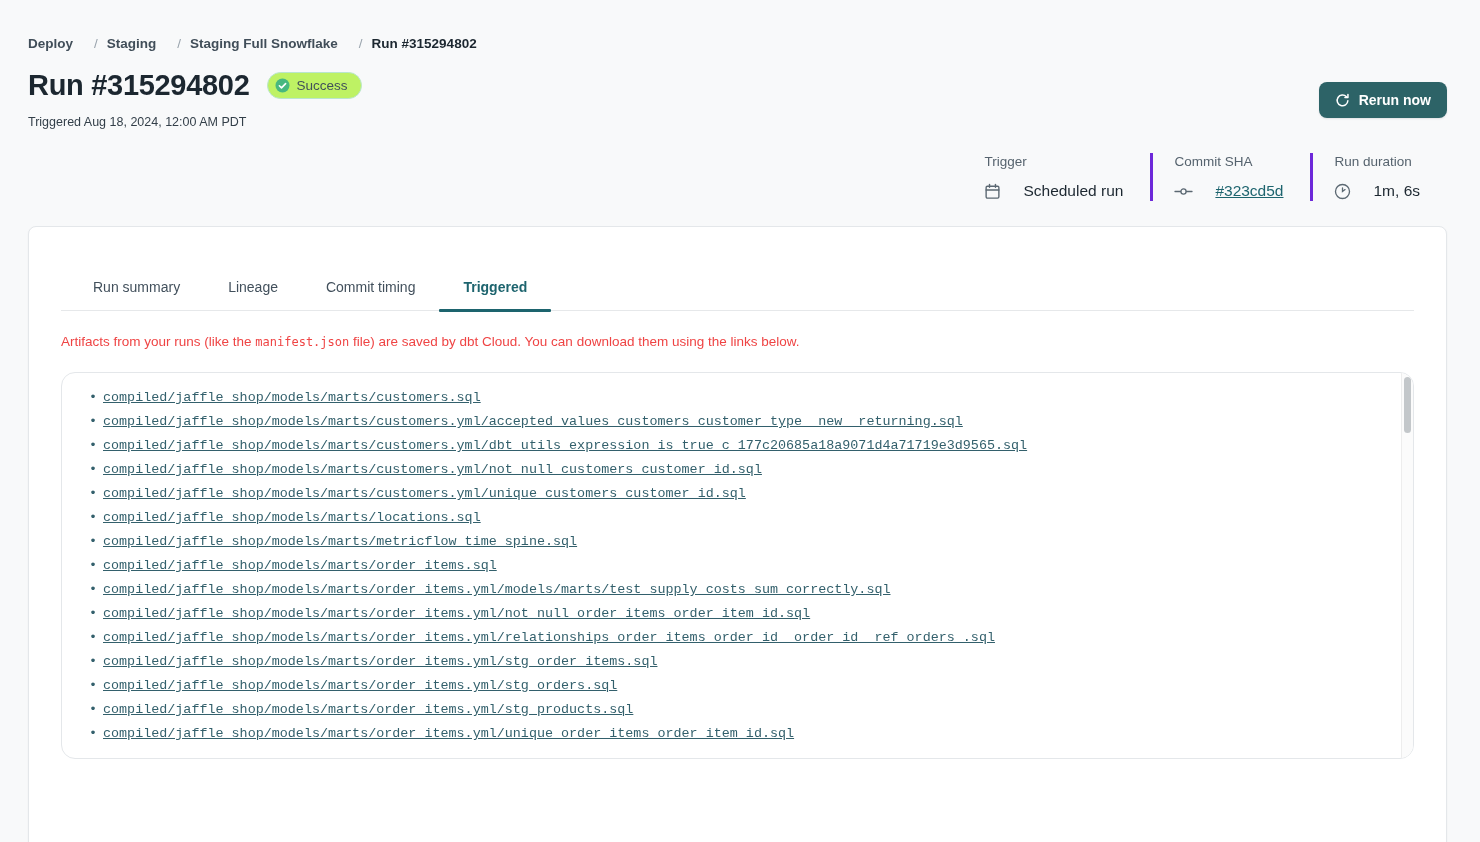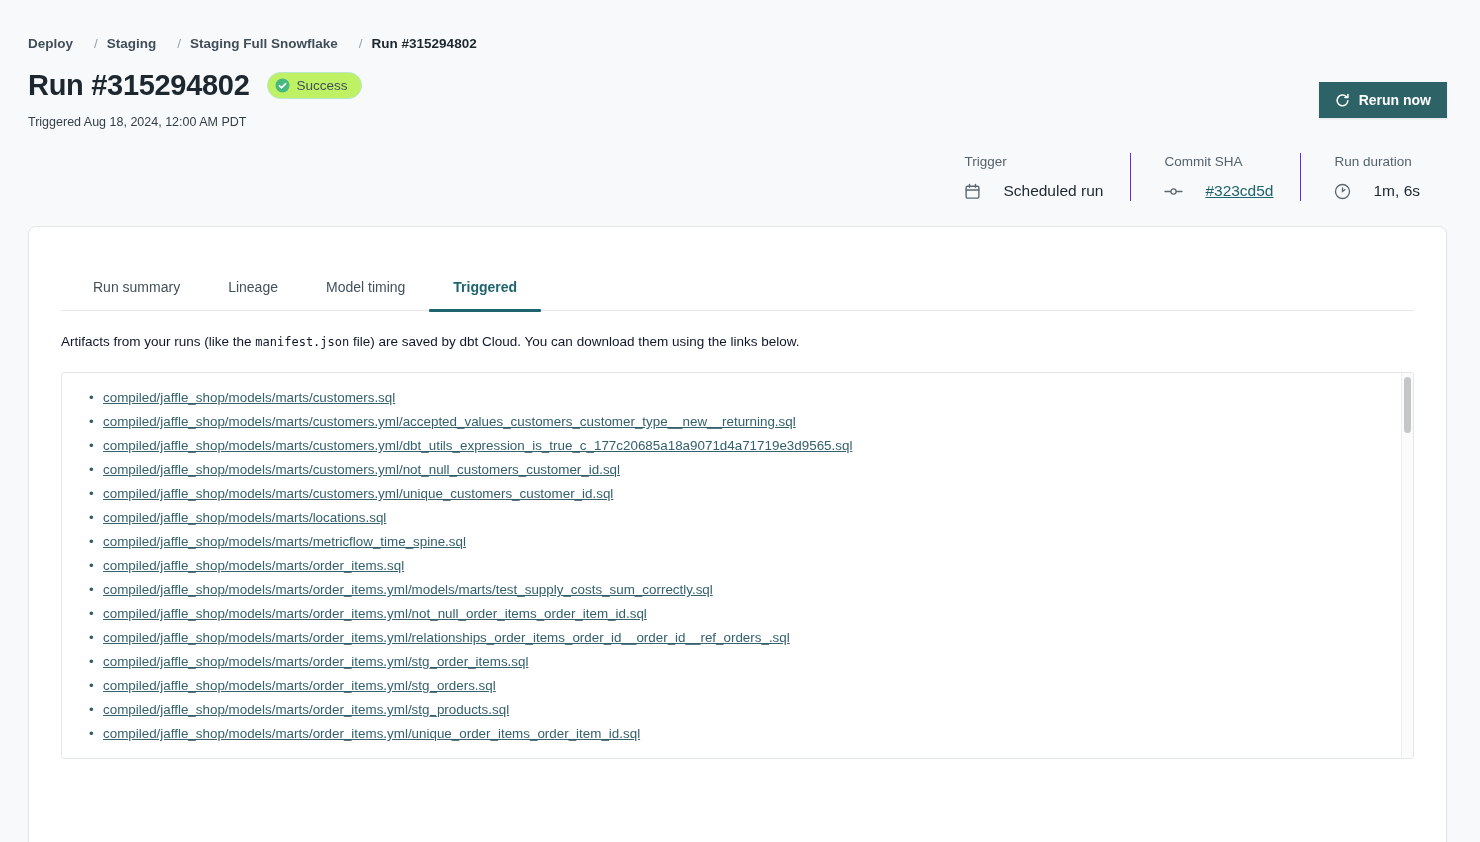--- a/index.html
+++ b/index.html
@@ -31,51 +31,51 @@
     font-size: 13.5px; color: #41505a;
   }
   .triggered { margin-top: 13px; font-size: 12.5px; color: #333f49; }
 
   
   .rerun-btn {
     position: absolute; top: 82px; right: 0;
     display: inline-flex; align-items: center; gap: 9px;
     height: 36px; padding: 0 16px;
     background: #2d6367; color: #ffffff;
-    border: none; border-radius: 0;
+    border: none; border-radius: 8px;
     font-family: "Liberation Sans", sans-serif;
     font-size: 14px; font-weight: 700; cursor: pointer;
     box-shadow: 0 1px 2px rgba(16,24,40,.1);
   }
 
   
   .info-row { display: flex; margin-top: 24px; justify-content: flex-end; }
   .info-col { padding-right: 27px; }
-  .info-col + .info-col { border-left: 1px solid #6d28d9; padding-left: 33px; }
+  .info-col + .info-col { border-left: 3px solid #6d28d9; padding-left: 21px; }
   .info-label { font-size: 13.5px; color: #56636e; line-height: 17px; }
   .info-value { margin-top: 11px; display: flex; align-items: center; gap: 22px; font-size: 15.5px; color: #1c2730; line-height: 20px; }
   .commit-link { color: #1d646e; text-decoration: underline; cursor: pointer; }
 
   
   .card {
     margin-top: 25px; height: 701px;
     background: #ffffff; border: 1px solid #e4e7ea; border-radius: 8px;
     box-shadow: 0 1px 2px rgba(16,24,40,.05);
   }
   .tabs { display: flex; margin: 51px 32px 0; padding-left: 8px; border-bottom: 1px solid #e6e8ea; }
   .tab { position: relative; padding: 0 24px 13px; font-size: 14px; line-height: 19px; color: #42505c; cursor: pointer; white-space: nowrap; }
   .tab.active { color: #1d646e; font-weight: 700; }
   .tab.active::after { content: ""; position: absolute; left: 0; right: 0; bottom: -2px; height: 3px; background: #1d646e; border-radius: 1px; }
 
-  .artifacts-desc { margin: 23px 32px 0; font-size: 13.5px; color: #0f172a; }
+  .artifacts-desc { margin: 23px 32px 0; font-size: 13.5px; color: #ef4444; }
   .artifacts-desc code { font-family: "DejaVu Sans Mono", monospace; font-size: 12px; }
 
   .list-box {
     position: relative; margin: 23px 32px 0; height: 387px;
-    border: 1px solid #e4e7ea; border-radius: 3px; background: #fff; overflow: hidden;
+    border: 1px solid #e4e7ea; border-radius: 14px; background: #fff; overflow: hidden; font-family: Liberation Mono, monospace;
   }
   .link-list { margin: 13px 0 0; padding: 0 20px 0 41px; list-style: none; }
   .link-list li { position: relative; line-height: 24px; font-size: 13.4px; white-space: nowrap; }
   .link-list li::before { content: "\2022"; position: absolute; left: -14px; color: #33606c; }
   .artifact-link { color: #33606c; text-decoration: underline; cursor: pointer; }
 
   .scrollbar { position: absolute; top: 0; right: 0; bottom: 0; width: 12px; background: #fbfbfb; border-left: 1px solid #ededed; }
   .scroll-thumb { position: absolute; top: 4px; left: 2px; width: 7px; height: 56px; border-radius: 4px; background: #c3c7ca; cursor: pointer; }
 
   .icon { display: inline-flex; flex: none; }
@@ -175,21 +175,21 @@
     </div>
   </div>
 
   <div class="card">
     <div class="tabs">
 
         <div class="tab">Run summary</div>
 
         <div class="tab">Lineage</div>
 
-        <div class="tab">Model timing</div>
+        <div class="tab">Commit timing</div>
 
         <div class="tab active">Triggered</div>
       </div>
 
     <p class="artifacts-desc">
       <span>Artifacts from your runs (like the </span><code>manifest.json</code><span> file) are saved by dbt Cloud. You can download them using the links below.</span>
     </p>
 
     <div class="list-box">
       <ul class="link-list">

